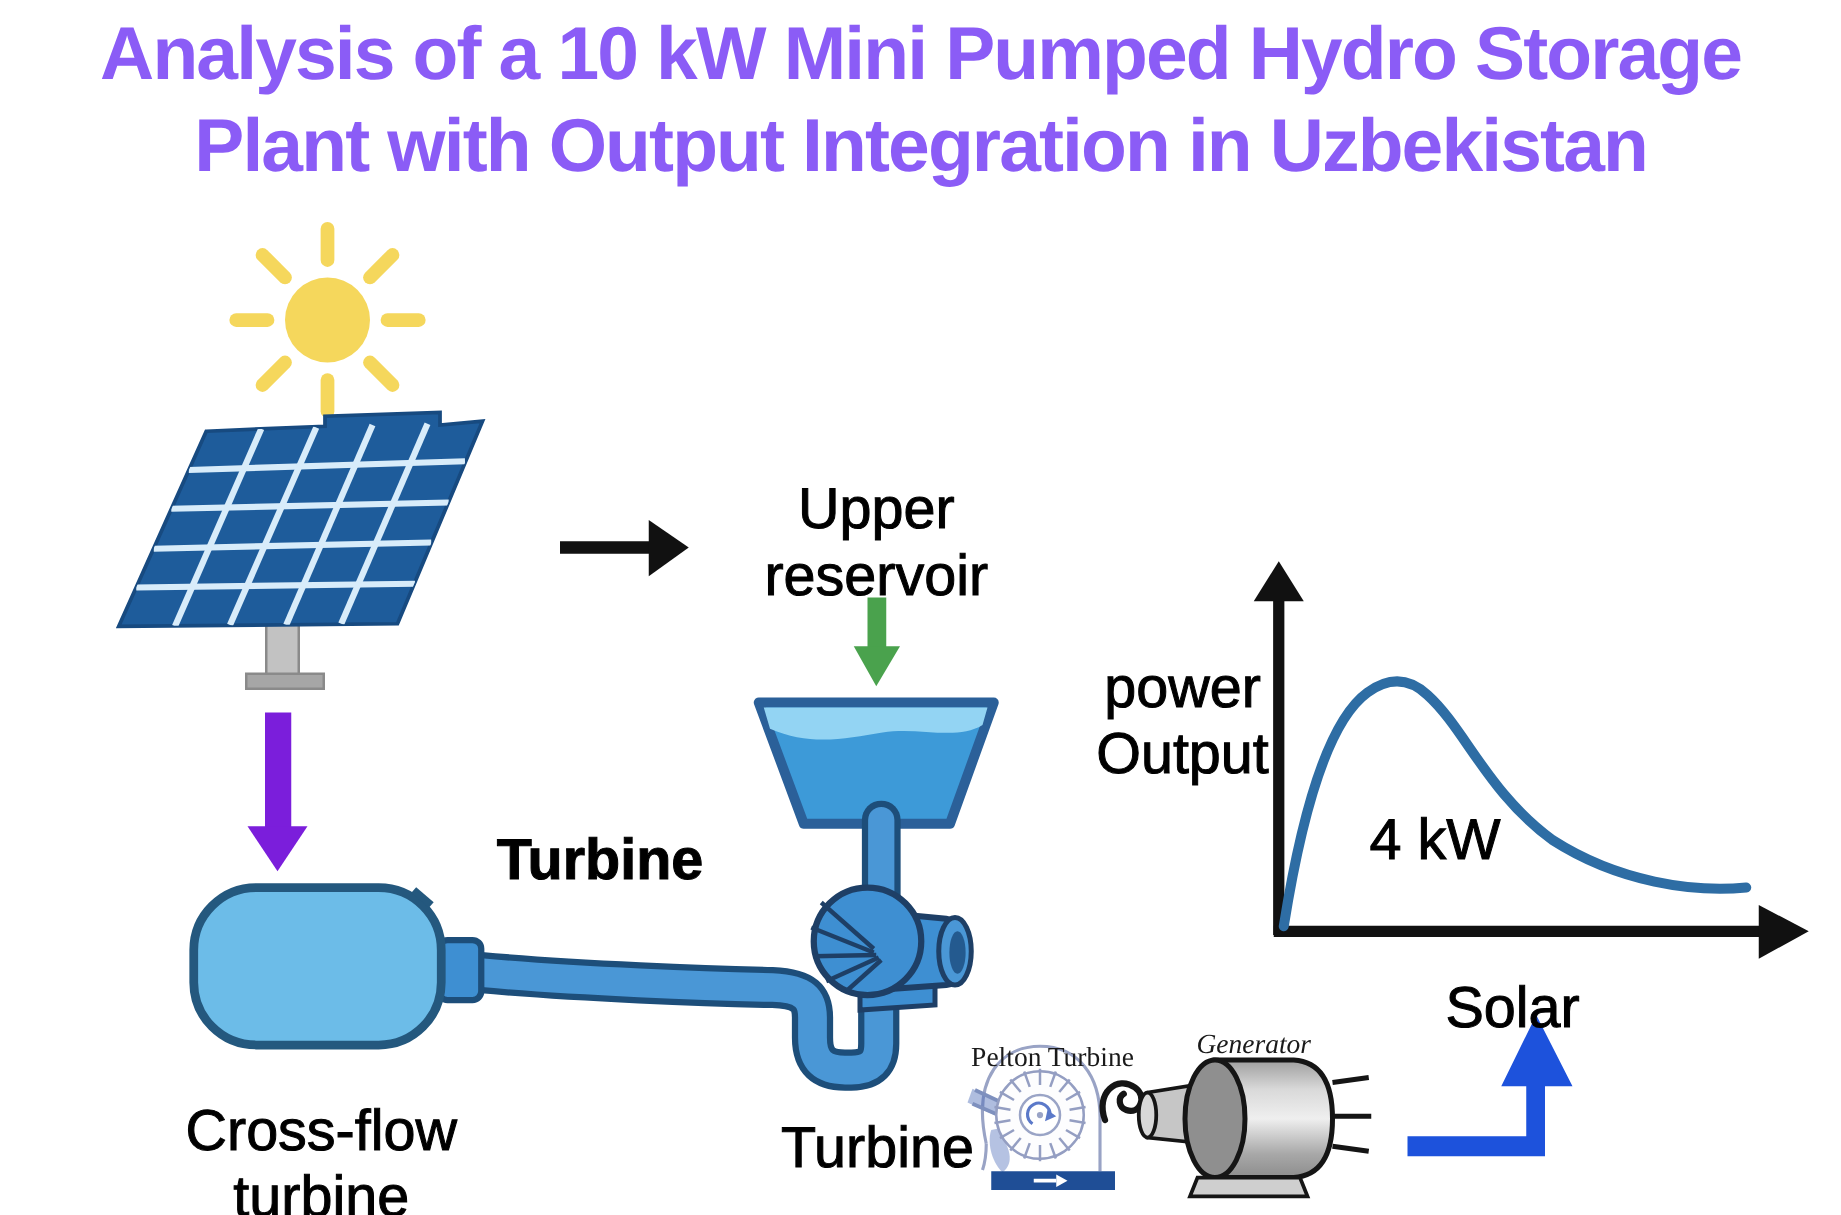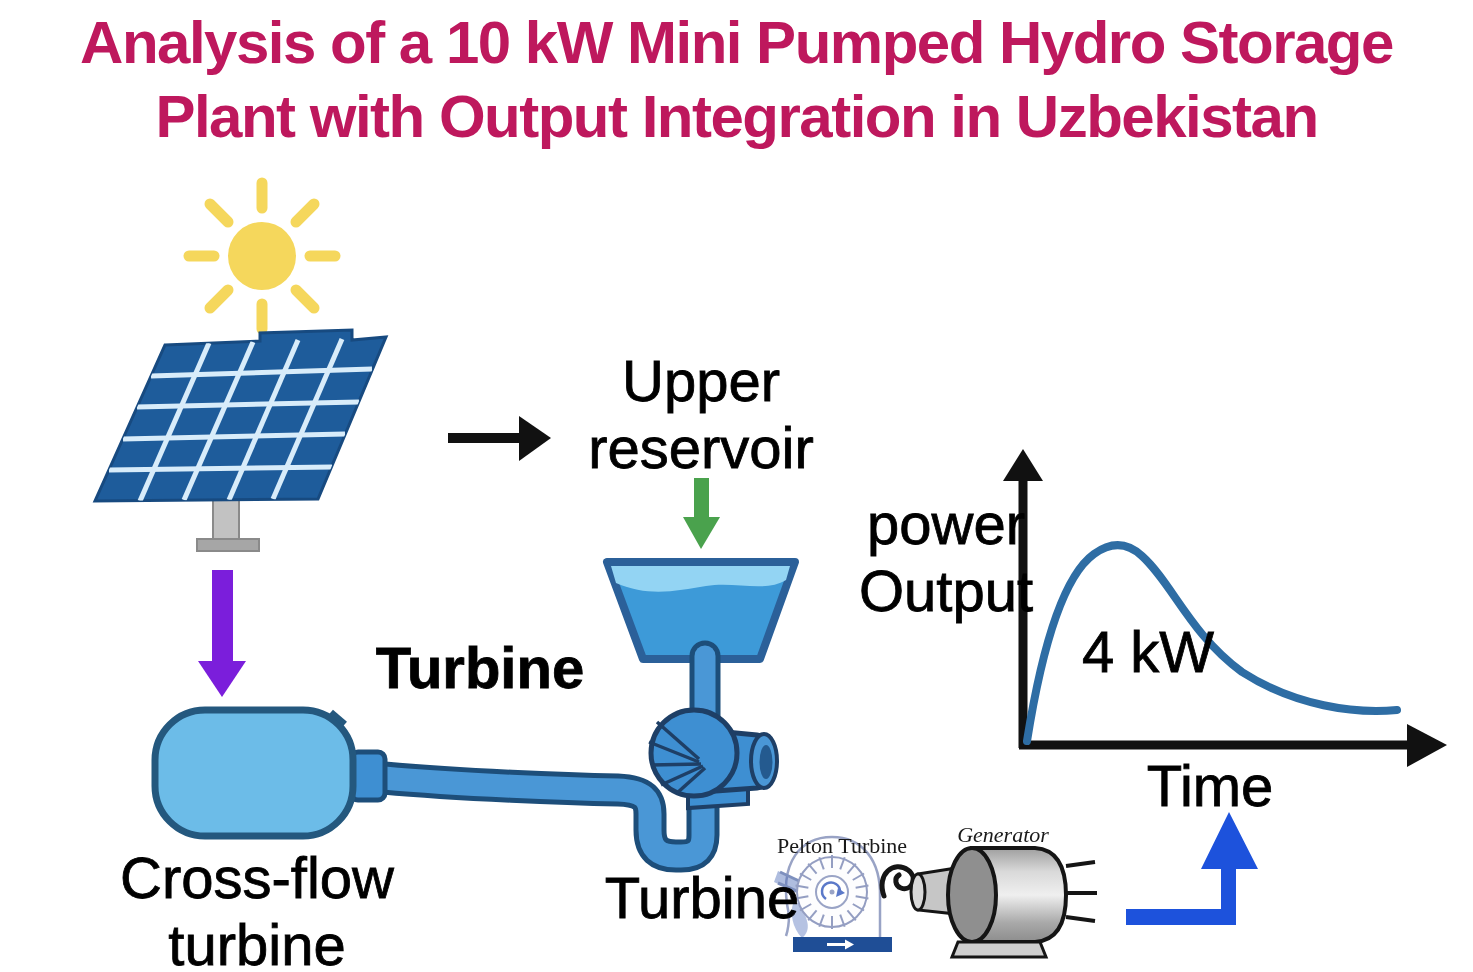--- a/index.html
+++ b/index.html
@@ -1,22 +1,22 @@
 <!DOCTYPE html>
 <html><head>
 <meta charset="utf-8">
 <style>
   html,body{margin:0;padding:0;background:#ffffff;}
   #stage{position:relative;width:1473px;height:972px;background:#ffffff;overflow:hidden;
          font-family:"Liberation Sans",sans-serif;color:#000;}
   #stage svg{position:absolute;left:0;top:0;}
   .title{position:absolute;top:6px;left:0;width:100%;text-align:center;
-         font-weight:700;font-size:60px;letter-spacing:-1.5px;line-height:74px;color:#be185d;}
+         font-weight:700;font-size:60px;letter-spacing:-1.5px;line-height:74px;color:#8b5cf6;}
   .label{position:absolute;transform:translate(-50%,-50%);white-space:nowrap;text-align:center;
-         font-size:58px;line-height:1.16;font-weight:400;color:#000;-webkit-text-stroke:0.8px #000;}
+         font-size:46px;line-height:1.16;font-weight:400;color:#000;margin-top:20px;-webkit-text-stroke:0.8px #000;}
   .label.bold{font-weight:700;}
   .serif-label{position:absolute;transform:translate(-50%,-50%);white-space:nowrap;text-align:center;
          font-family:"Liberation Serif",serif;font-size:22px;font-weight:400;color:#1a1a1a;
          -webkit-text-stroke:0;}
 </style>
 </head>
 <body>
 
 <div id="stage">
 
@@ -193,19 +193,19 @@
 
   <div class="label" style="left:702px;top:898px;">Turbine</div>
 
   <div class="label" style="left:946px;top:557px;">
     <div>power</div>
     <div>Output</div>
   </div>
 
   <div class="label" style="left:1148px;top:652px;">4 kW</div>
 
-  <div class="label" style="left:1210px;top:786px;">Time</div>
+  <div class="label" style="left:1210px;top:786px;">Solar</div>
 
   <div class="serif-label" style="left:842px;top:846px;">Pelton Turbine</div>
 
   <div class="serif-label" style="left:1003px;top:835px;font-style:italic;">Generator</div>
 
 </div>
 
 </body></html>

